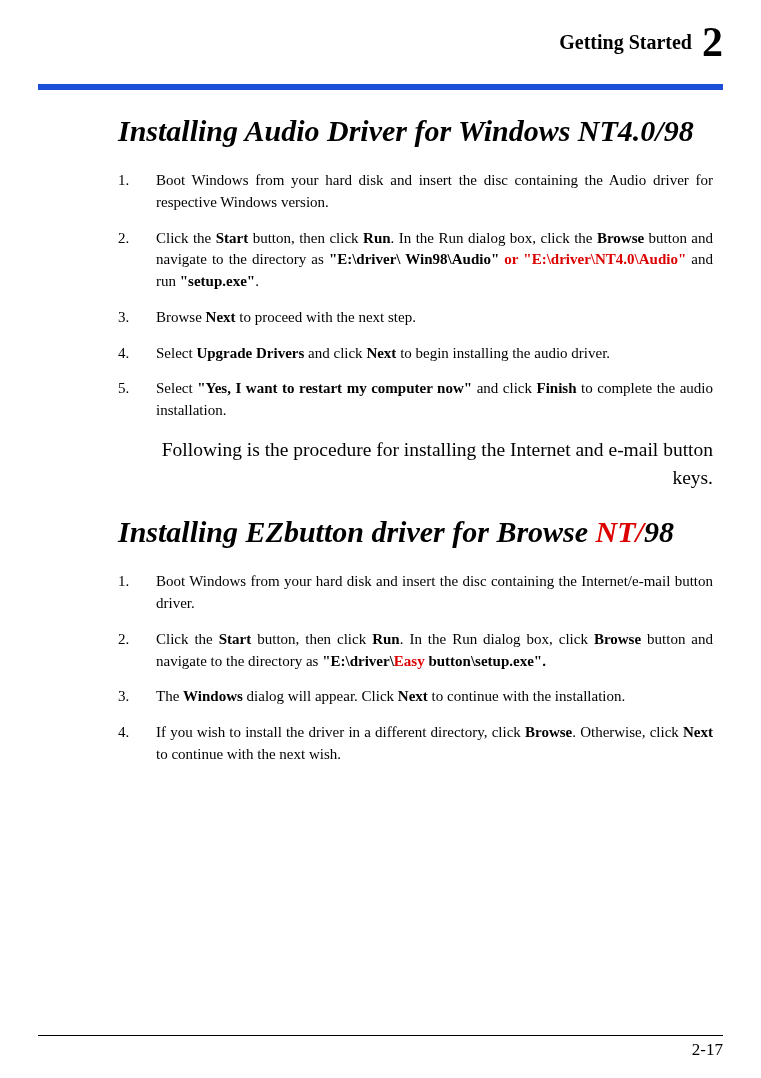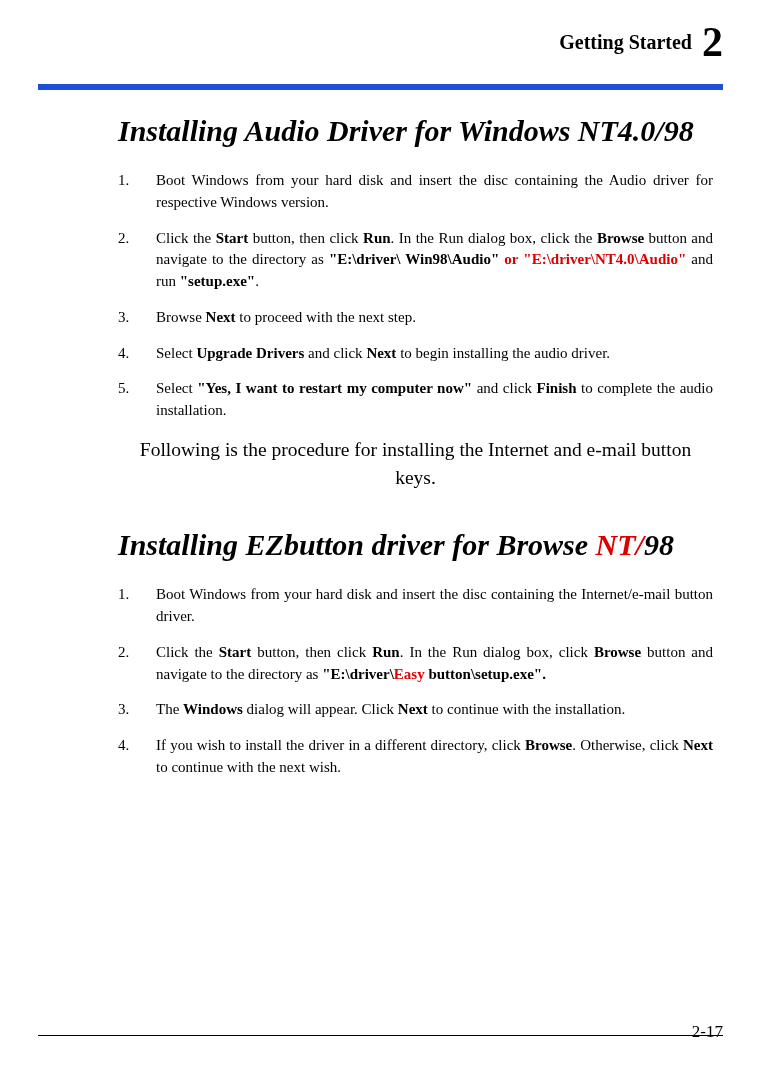--- a/index.html
+++ b/index.html
@@ -68,36 +68,36 @@
     }
     ol li::before {
       content: counter(item) ".";
       position: absolute;
       left: 0;
       top: 0;
     }
     .para {
       font-size: 19.5px;
       line-height: 1.45;
-      margin-bottom: 36px;
-      text-align: center;
+      margin-bottom: 23px;
+      text-align: right;
     }
     .b { font-weight: bold; }
     .red { color: #d00; }
     .footer-line {
       position: absolute;
       left: 38px;
       right: 38px;
       bottom: 42px;
       border-top: 1.5px solid #000;
     }
     .page-num {
       position: absolute;
       right: 38px;
-      bottom: 36px;
+      bottom: 18px;
       font-size: 17px;
     }
     .subheading .red { font-style: italic; text-align: right; }
   </style>
 </head>
 <body>
 
 <div class="header">
   <span class="header-label">Getting Started</span>
   <span class="header-num">2</span>

